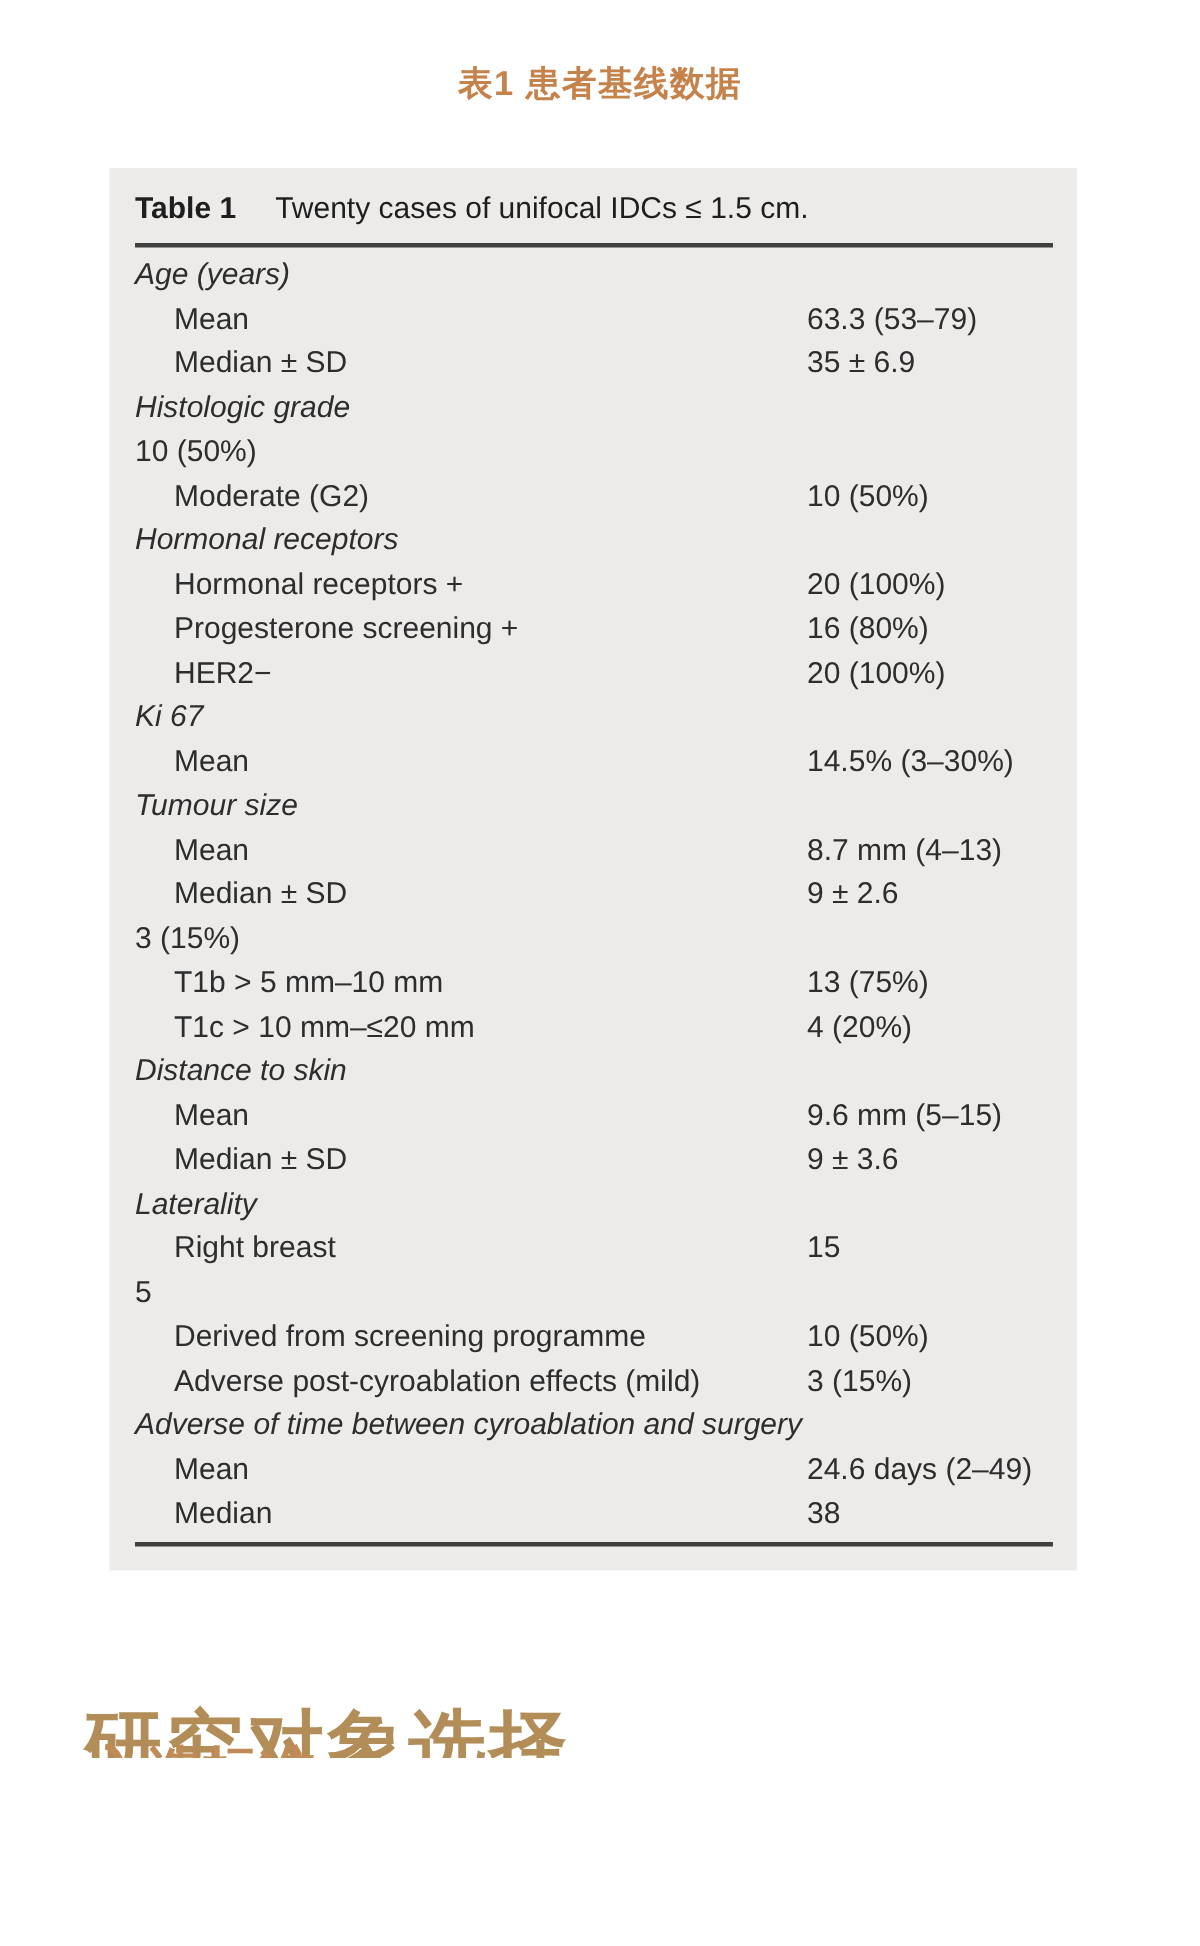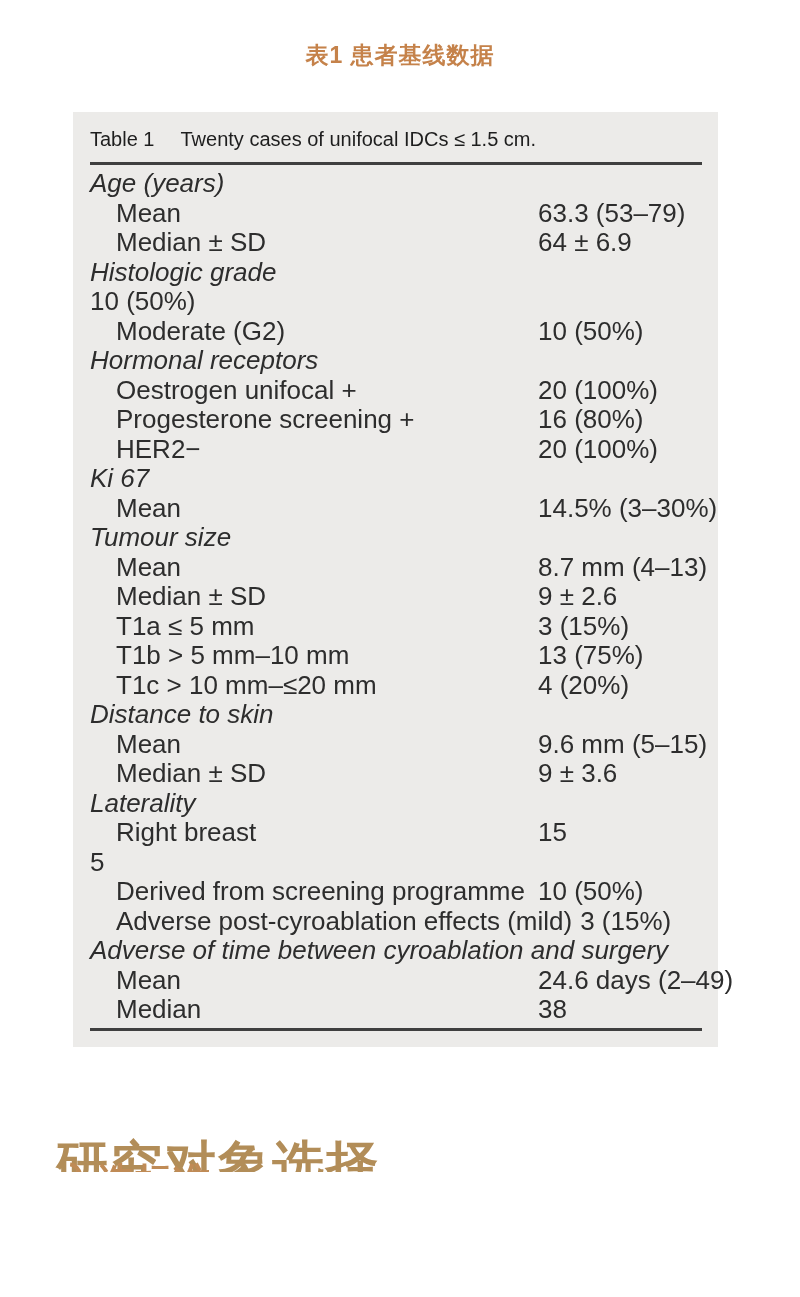--- a/index.html
+++ b/index.html
@@ -41,31 +41,31 @@
     box-sizing: border-box;
     padding: 15px 16px 0 17px;
     color: var(--table-text);
   }
   .panel-header {
     font-size: 20px;
     line-height: 24px;
     color: #1e1e1e;
     white-space: nowrap;
   }
-  .t-label { font-weight: normal; margin-right: 26px; }
+  .t-label { font-weight: bold; margin-right: 26px; }
   .rule {
     height: 3px;
     background: var(--rule);
     margin-top: 11px;
   }
   .rule.bottom { margin-top: 3px; }
   .tbody { margin-top: 4px; }
   .row {
     display: flex;
-    font-size: 26px;
+    font-size: 20px;
     line-height: 29.5px;
     white-space: nowrap;
   }
   .row .label {
     box-sizing: border-box;
     min-width: 448px;
     padding-right: 8px;
     flex: 0 0 auto;
   }
   .row.section .label { font-style: italic; }
@@ -109,37 +109,37 @@
     <div class="tbody">
         <div class="row section">
           <span class="label">Age (years)</span>
         </div>
         <div class="row item">
           <span class="label">Mean</span>
           <span class="value">63.3 (53–79)</span>
         </div>
         <div class="row item">
           <span class="label">Median ± SD</span>
-          <span class="value">64 ± 6.9</span>
+          <span class="value">35 ± 6.9</span>
         </div>
         <div class="row section">
           <span class="label">Histologic grade</span>
         </div>
         <div class="row item">
           <span class="value">10 (50%)</span>
         </div>
         <div class="row item">
           <span class="label">Moderate (G2)</span>
           <span class="value">10 (50%)</span>
         </div>
         <div class="row section">
           <span class="label">Hormonal receptors</span>
         </div>
         <div class="row item">
-          <span class="label">Oestrogen unifocal +</span>
+          <span class="label">Hormonal receptors +</span>
           <span class="value">20 (100%)</span>
         </div>
         <div class="row item">
           <span class="label">Progesterone screening +</span>
           <span class="value">16 (80%)</span>
         </div>
         <div class="row item">
           <span class="label">HER2−</span>
           <span class="value">20 (100%)</span>
         </div>
@@ -155,21 +155,20 @@
         </div>
         <div class="row item">
           <span class="label">Mean</span>
           <span class="value">8.7 mm (4–13)</span>
         </div>
         <div class="row item">
           <span class="label">Median ± SD</span>
           <span class="value">9 ± 2.6</span>
         </div>
         <div class="row item">
-          <span class="label">T1a ≤ 5 mm</span>
           <span class="value">3 (15%)</span>
         </div>
         <div class="row item">
           <span class="label">T1b &gt; 5 mm–10 mm</span>
           <span class="value">13 (75%)</span>
         </div>
         <div class="row item">
           <span class="label">T1c &gt; 10 mm–≤20 mm</span>
           <span class="value">4 (20%)</span>
         </div>

